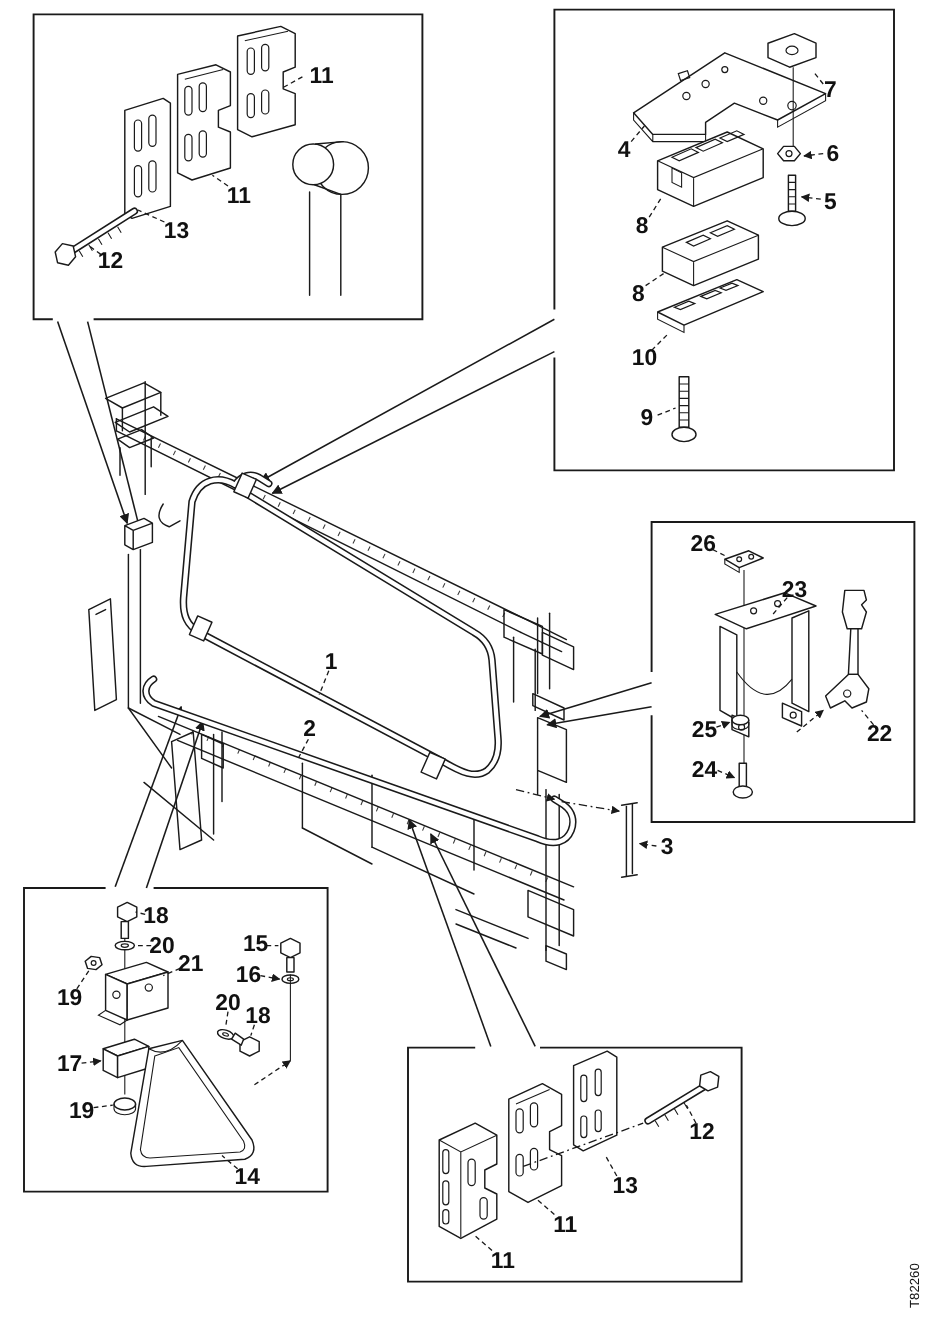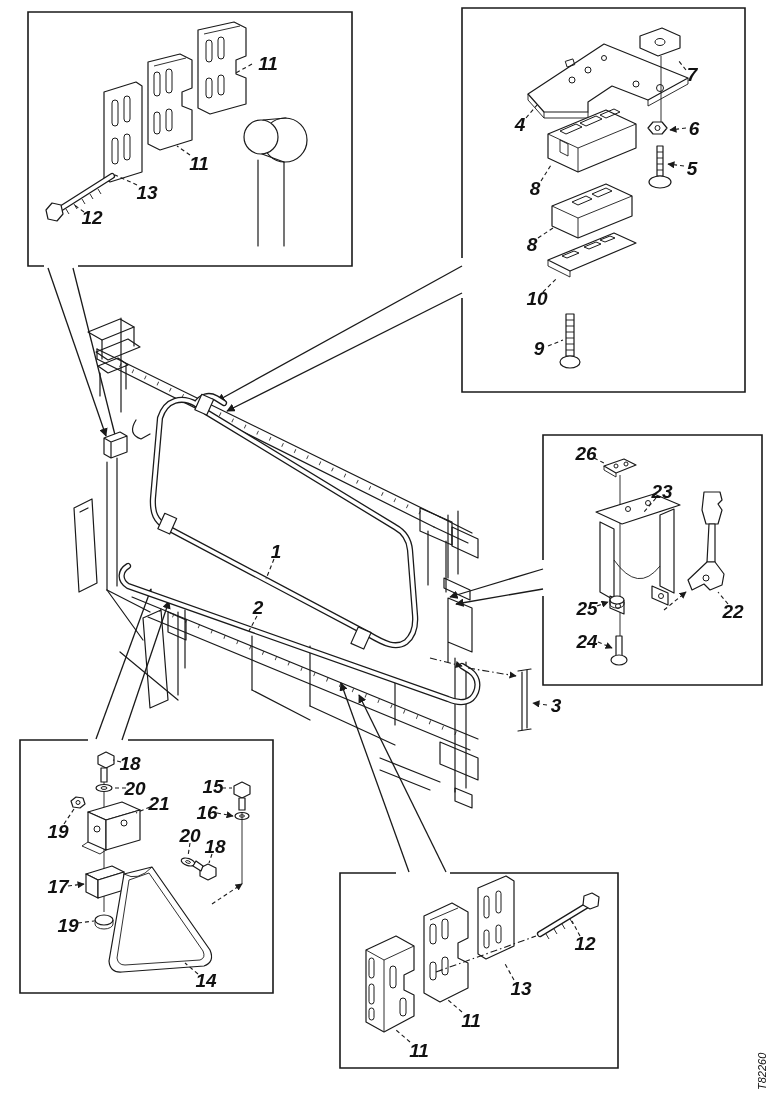--- a/index.html
+++ b/index.html
@@ -1,17 +1,17 @@
 <!DOCTYPE html>
 <html><head>
 <meta charset="utf-8">
 <style>
   html,body{margin:0;padding:0;background:#fff;}
   .page{position:relative;width:778px;height:1100px;background:#fff;overflow:hidden;
-        font-family:"Liberation Sans",sans-serif;font-style:italic;}
+        font-family:"Liberation Sans",sans-serif;}
   svg{position:absolute;left:0;top:0;}
   svg *{vector-effect:non-scaling-stroke;}
   .ln{fill:none;stroke:#1a1a1a;stroke-width:1.2;stroke-linecap:round;stroke-linejoin:round;}
   .thin{fill:none;stroke:#1a1a1a;stroke-width:0.9;}
   .box{fill:none;stroke:#1a1a1a;stroke-width:1.6;}
   .tube{fill:none;stroke:#1a1a1a;stroke-width:6.2;stroke-linecap:round;stroke-linejoin:round;}
   .tubein{fill:none;stroke:#ffffff;stroke-width:3.6;stroke-linecap:round;stroke-linejoin:round;}
   .dash{fill:none;stroke:#1a1a1a;stroke-width:1.1;stroke-dasharray:4 3;}
   .dashdot{fill:none;stroke:#1a1a1a;stroke-width:1.1;stroke-dasharray:7 3 1.5 3;}
   .lead{fill:none;stroke:#1a1a1a;stroke-width:1.3;}

